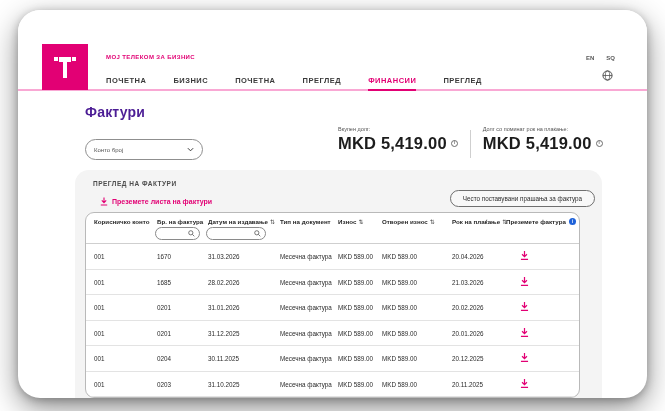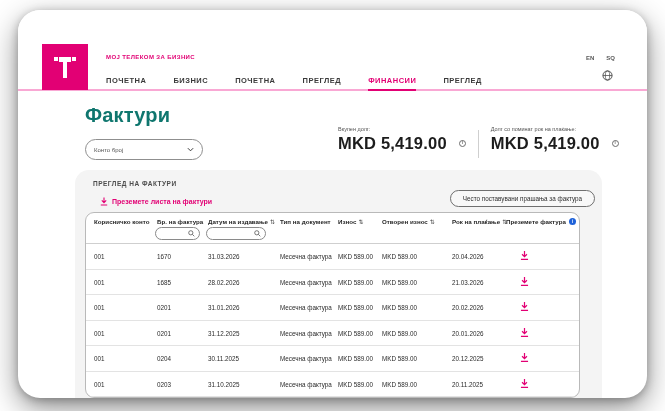--- a/index.html
+++ b/index.html
@@ -14,28 +14,28 @@
   .logo { position:absolute; left:24px; top:34px; width:46px; height:46px; background:#e20074; color:#fff; display:flex; align-items:center; justify-content:center; }
   .logo svg { display:block; }
   .portal-label { position:absolute; left:88px; top:44px; font-size:6px; font-weight:bold; color:#e20074; letter-spacing:.4px; }
   .nav { position:absolute; left:88px; top:60px; height:21px; display:flex; gap:27px; align-items:flex-start; }
   .nav-item { font-size:7.5px; font-weight:bold; color:#3a3a3a; letter-spacing:.5px; padding-top:6px; height:21px; cursor:pointer; }
   .nav-item.active { color:#e20074; border-bottom:2px solid #e20074; }
   .langs { position:absolute; right:32px; top:45px; display:flex; gap:12px; }
   .lang { font-size:6px; color:#5a5a5a; font-weight:bold; cursor:pointer; }
   .globe { position:absolute; right:34px; top:60px; width:11px; height:11px; cursor:pointer; }
   
-  .page-title { position:absolute; left:67px; top:94px; font-size:20px; font-weight:bold; color:#0f766e; letter-spacing:.2px; }
+  .page-title { position:absolute; left:67px; top:94px; font-size:14px; font-weight:bold; color:#4c1d95; letter-spacing:.2px; }
   .acct-select { position:absolute; left:67px; top:129px; width:118px; height:21px; border:1px solid #8f8f8f; border-radius:11px; background:#fff; display:flex; align-items:center; padding:0 8px; cursor:pointer; }
   .acct-select .lbl { font-size:6px; color:#555; flex:1; }
   .chev { width:7px; height:7px; }
   .debts { position:absolute; left:320px; top:116px; display:flex; align-items:flex-start; }
   .debt { display:flex; flex-direction:column; }
   .debt .dlbl { font-size:5.5px; color:#555; margin-bottom:2px; }
-  .debt .damt-row { display:flex; align-items:center; gap:12px; }
+  .debt .damt-row { display:flex; align-items:center; gap:4px; }
   .debt .damt { font-size:16.5px; font-weight:bold; color:#1c1c1c; letter-spacing:.2px; }
   .iinfo { width:7px; height:7px; border:1px solid #6d6d6d; border-radius:50%; font-size:4.5px; color:#6d6d6d; display:flex; align-items:center; justify-content:center; font-weight:bold; line-height:1; }
   .debt-div { width:1px; background:#cfcfcf; height:28px; margin:4px 12px 0 12px; }
   
   .panel { position:absolute; left:57px; top:160px; width:527px; height:228px; background:#f4f4f4; border-radius:14px 14px 0 0; }
   .panel-title { position:absolute; left:18px; top:10px; font-size:6.5px; font-weight:bold; color:#4c4c4c; letter-spacing:.5px; }
   .dl-link { position:absolute; left:25px; top:27px; display:flex; align-items:center; gap:4px; cursor:pointer; }
   .dl-link span { font-size:7px; font-weight:bold; color:#e20074; }
   .faq-btn { position:absolute; right:7px; top:20px; height:17px; padding:0 12px; border:1px solid #6f6f6f; border-radius:9px; background:#f8f8f8; font-size:6.3px; color:#2e2e2e; display:flex; align-items:center; cursor:pointer; }
   

